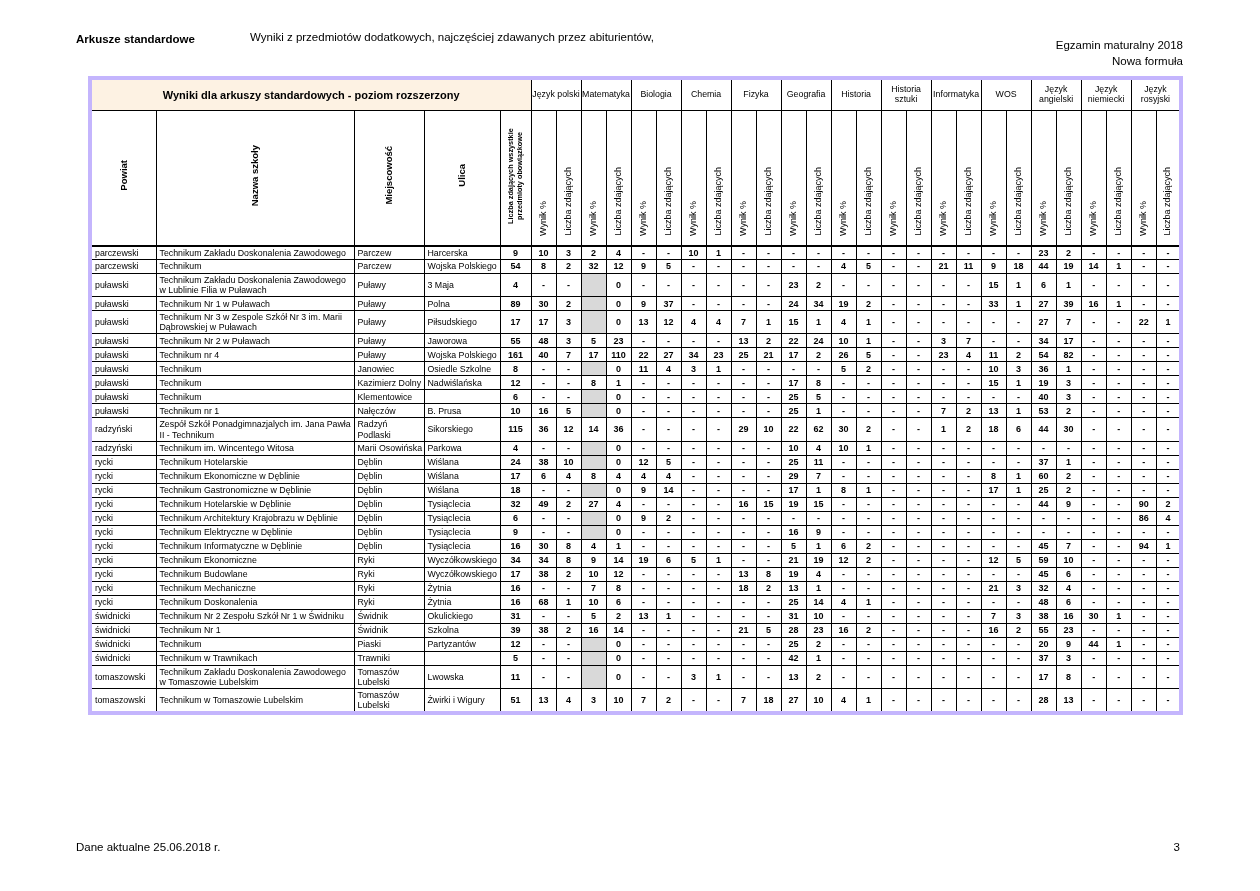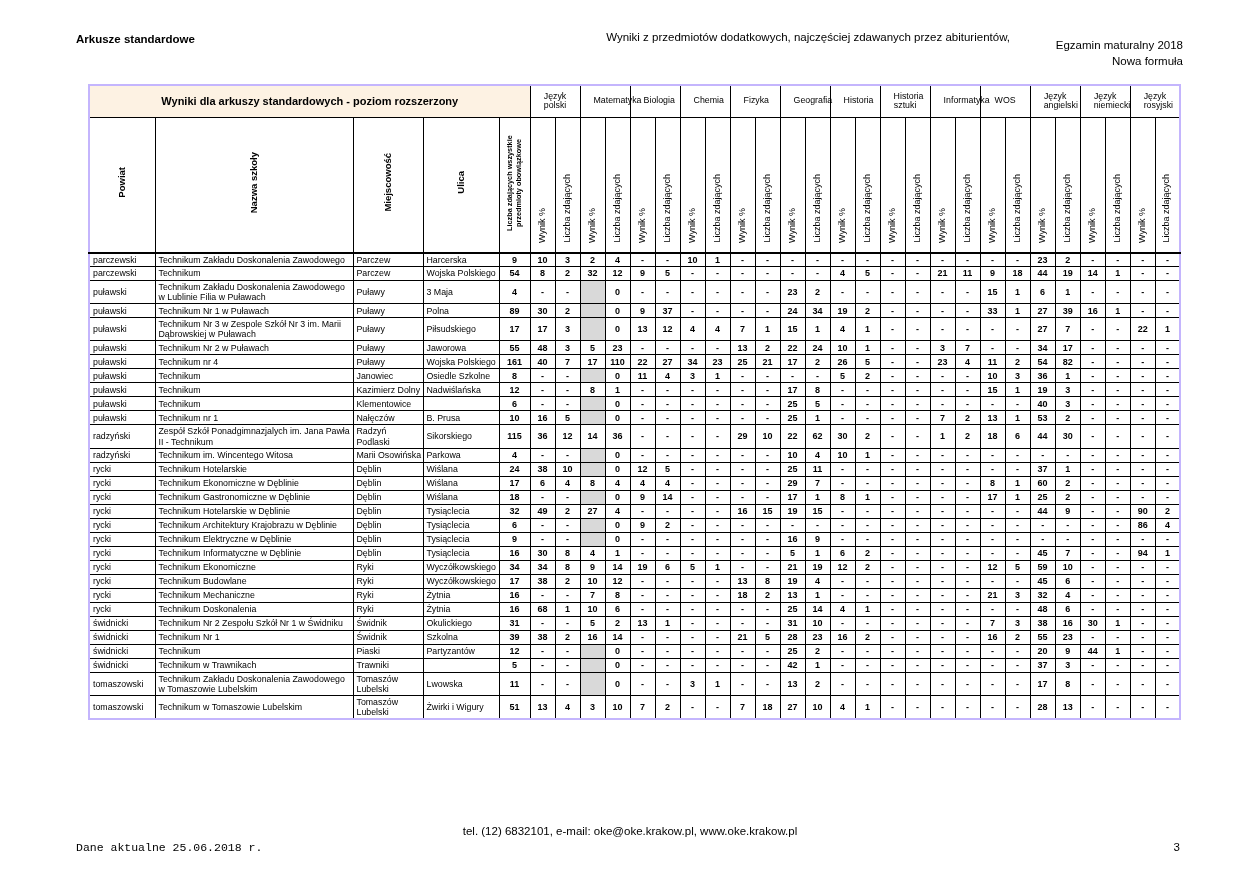--- a/index.html
+++ b/index.html
@@ -7,37 +7,37 @@
   body {
     width:1260px; height:891px; position:relative;
     font-family:"Liberation Sans", sans-serif; color:#000;
     overflow:hidden;
   }
   .page { position:absolute; inset:0; }
 
   
   .topbar { position:absolute; top:30px; left:0; width:100%; font-size:11.5px; line-height:1.35; }
   .top-left   { position:absolute; left:76px; top:2px; white-space:nowrap;font-weight:bold; }
-  .top-center { position:absolute; left:250px; right:250px; text-align:right; }
+  .top-center { position:absolute; left:250px; right:250px; text-align:left; }
   .top-right  { position:absolute; right:77px; top:8px; text-align:right; }
 
   
   table#results-table {
-    position:absolute; left:88px; top:84px;
+    position:absolute; left:88px; top:76px;
     border-collapse:collapse; table-layout:fixed; width:1091px;
-    border:2px solid #c4b5fd;
+    border:4px solid #c4b5fd;
   }
   #results-table th, #results-table td { border:1px solid #000; }
 
   tr#subject-row th { height:32px; vertical-align:middle; text-align:center; }
   th.title-cell {
     background:var(--beige,#fdf2e3);
     font-weight:bold; font-size:11px; padding:2px;
   }
-  th.subject { font-weight:normal; font-size:8.8px; line-height:1.1; padding:1px 13px; }
+  th.subject { font-weight:normal; font-size:8.8px; line-height:1.1; padding:1px 0; }
 
   tr#rotated-row th { height:134px; text-align:center; border-bottom:2px solid #000; }
   th.rot { vertical-align:middle; padding:2px 0; }
   th.rot.value-col { vertical-align:bottom; padding-bottom:5px; }
   .vtext {
     display:inline-block;
     writing-mode:vertical-rl; transform:rotate(180deg);
     white-space:nowrap; font-size:9.5px; font-weight:bold; line-height:1.1;
   }
   th.rot.value-col .vtext { font-weight:normal; font-size:9px; }
@@ -46,21 +46,21 @@
   }
 
   #table-body td { font-size:8.8px; line-height:1.15; height:14px; vertical-align:middle; padding:1px 1px; }
   #table-body td.txt { text-align:left; padding-left:3px; font-weight:normal; }
   #table-body td.num { text-align:center; font-weight:bold; font-size:9px; }
   #table-body td.shade { background:var(--shade,#d9d9d9); }
 
   
   .footer { position:absolute; top:824px; left:0; width:100%; font-size:11.5px; line-height:1.35; }
   .footer-center { text-align:center; }
-  .footer-left  { position:absolute; left:76px; top:16px; white-space:nowrap;font-family:Liberation Mono, monospace; }
+  .footer-left  { position:absolute; left:76px; top:16px; white-space:nowrap; }
   .footer-right { position:absolute; right:80px; top:16px; }
 </style>
 </head>
 <body>
 
 <div class="page">
 
   <div class="topbar">
     <div class="top-left">Arkusze standardowe</div>
     <div class="top-center">
@@ -1146,19 +1146,18 @@
           <td class="num">-</td>
           <td class="num">-</td>
           <td class="num">-</td>
           <td class="num">-</td>
         </tr>
       </tbody>
   </table>
 
   <div class="footer">
     <div class="footer-center">
-      <div>tel. (12) 6832101, e-mail: oke@oke.krakow.pl, www.oke.krakow.pl</div>
     </div>
     <div class="footer-left">Dane aktualne  25.06.2018 r.</div>
     <div class="footer-right">3</div>
   </div>
 
 </div>
 
 </body></html>

